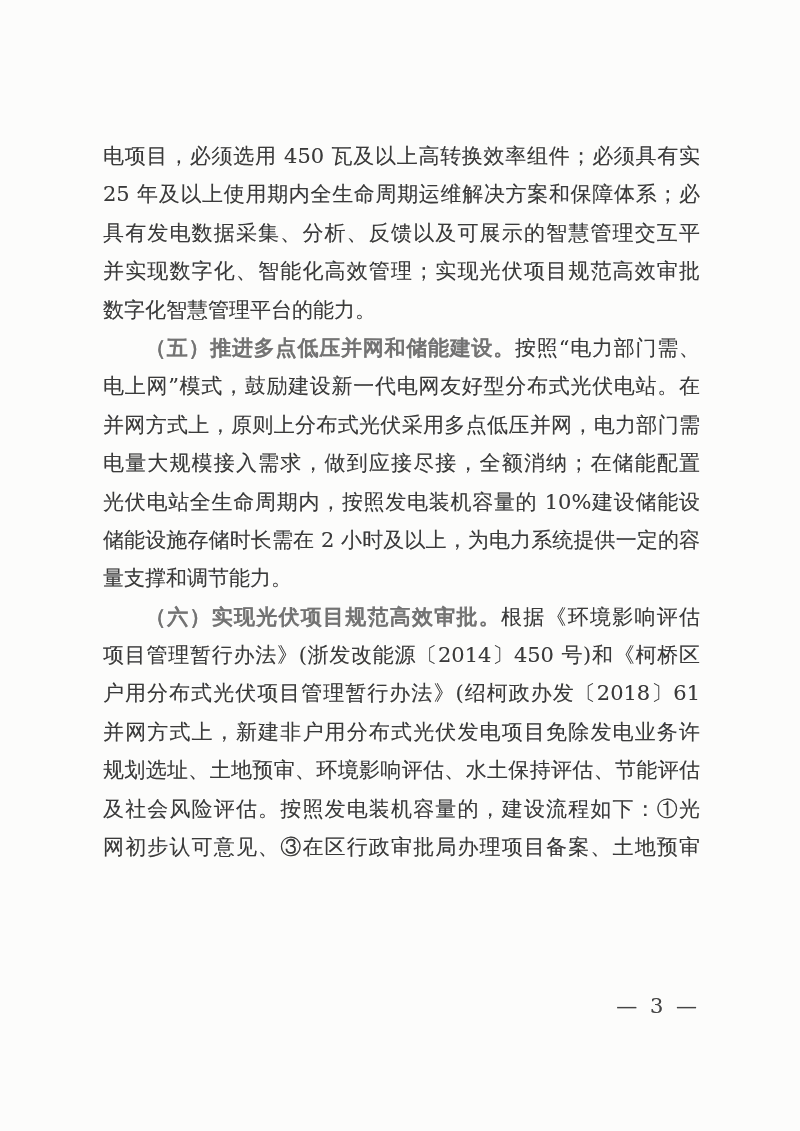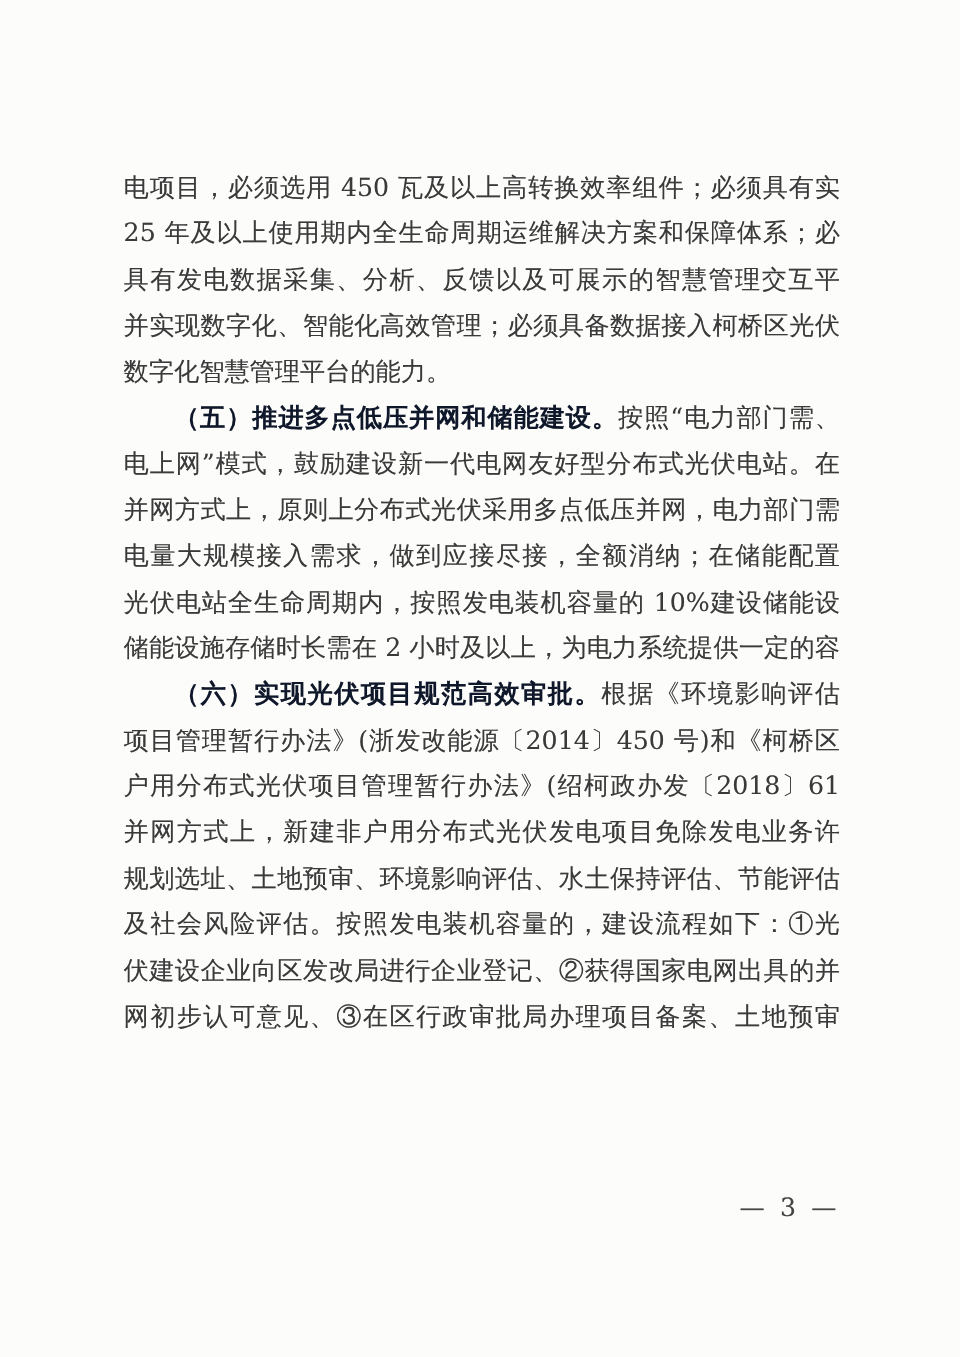--- a/index.html
+++ b/index.html
@@ -34,21 +34,21 @@
     text-align-last: justify;
   }
   .line.no-fill {
     text-align-last: left;
   }
   .line.first {
     text-indent: 2em;
   }
   .seg.bold {
     font-weight: 700;
-    color: #0f172a;
+    color: #737373;
     font-family: Liberation Mono, monospace;
   }
   .footer {
     position: absolute;
     top: 994px;
     right: 100px;
     font-size: 21px;
     color: #454545;
     letter-spacing: 3px;
     text-shadow: 0 0 0.5px rgba(70,70,70,0.4);
@@ -56,36 +56,36 @@
 </style>
 </head>
 <body>
 
 <div class="page">
   <div class="content">
       <div class="para">
         <div class="line"><span class="seg">电项目，必须选用 450 瓦及以上高转换效率组件；必须具有实现</span></div>
         <div class="line"><span class="seg">25 年及以上使用期内全生命周期运维解决方案和保障体系；必须</span></div>
         <div class="line"><span class="seg">具有发电数据采集、分析、反馈以及可展示的智慧管理交互平台，</span></div>
-        <div class="line"><span class="seg">并实现数字化、智能化高效管理；必须具备数据接入柯桥区光伏</span></div>
+        <div class="line"><span class="seg">并实现数字化、智能化高效管理；实现光伏项目规范高效审批</span></div>
         <div class="line no-fill"><span class="seg">数字化智慧管理平台的能力。</span></div>
       </div>
       <div class="para">
         <div class="line first"><span class="seg bold">（五）推进多点低压并网和储能建设。</span><span class="seg">按照“电力部门需、余</span></div>
         <div class="line"><span class="seg">电上网”模式，鼓励建设新一代电网友好型分布式光伏电站。在</span></div>
         <div class="line"><span class="seg">并网方式上，原则上分布式光伏采用多点低压并网，电力部门需</span></div>
         <div class="line"><span class="seg">电量大规模接入需求，做到应接尽接，全额消纳；在储能配置上，</span></div>
         <div class="line"><span class="seg">光伏电站全生命周期内，按照发电装机容量的 10%建设储能设施，</span></div>
         <div class="line"><span class="seg">储能设施存储时长需在 2 小时及以上，为电力系统提供一定的容</span></div>
+        <div class="line no-fill"><span class="seg">量支撑和调节能力。</span></div>
       </div>
       <div class="para">
         <div class="line first"><span class="seg bold">（六）实现光伏项目规范高效审批。</span><span class="seg">根据《环境影响评估</span></div>
         <div class="line"><span class="seg">项目管理暂行办法》(浙发改能源〔2014〕450 号)和《柯桥区非</span></div>
         <div class="line"><span class="seg">户用分布式光伏项目管理暂行办法》(绍柯政办发〔2018〕61 号)</span></div>
         <div class="line"><span class="seg">并网方式上，新建非户用分布式光伏发电项目免除发电业务许可、</span></div>
         <div class="line"><span class="seg">规划选址、土地预审、环境影响评估、水土保持评估、节能评估</span></div>
         <div class="line"><span class="seg">及社会风险评估。按照发电装机容量的，建设流程如下：①光</span></div>
-        <div class="line"><span class="seg">伏建设企业向区发改局进行企业登记、②获得国家电网出具的并</span></div>
         <div class="line"><span class="seg">网初步认可意见、③在区行政审批局办理项目备案、土地预审</span></div>
       </div>
     </div>
   <div class="footer">— 3 —</div>
 </div>
 
 </body></html>

